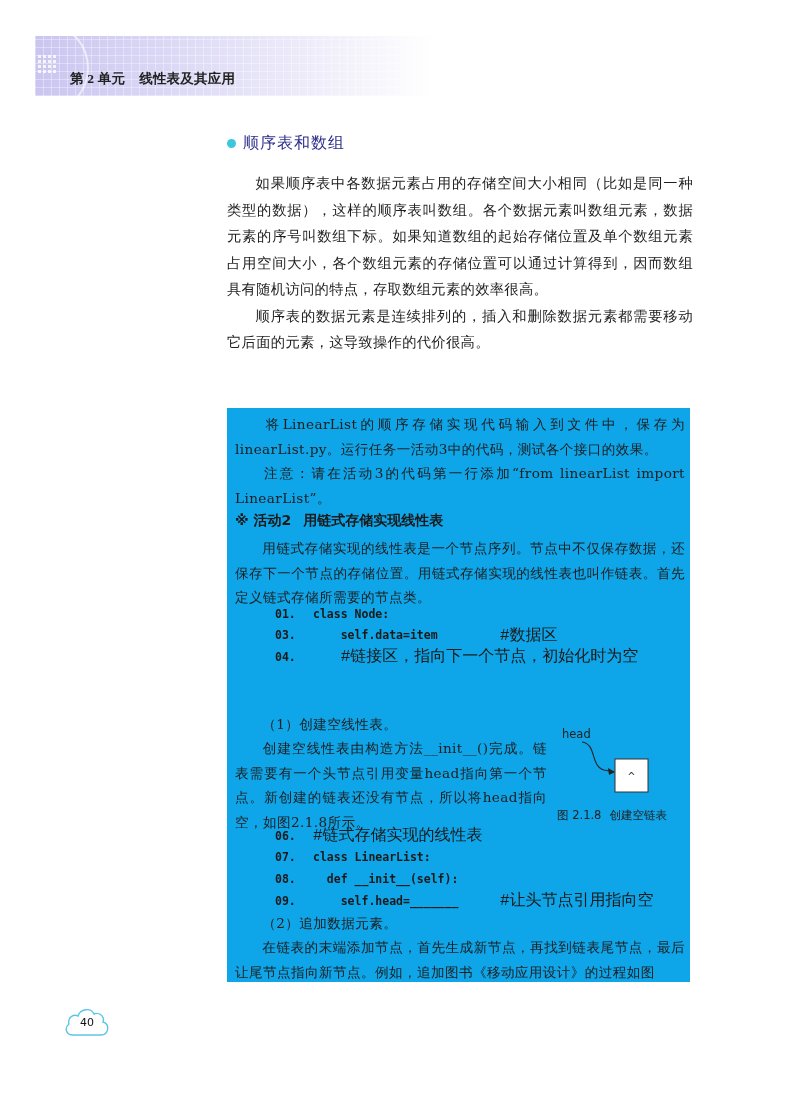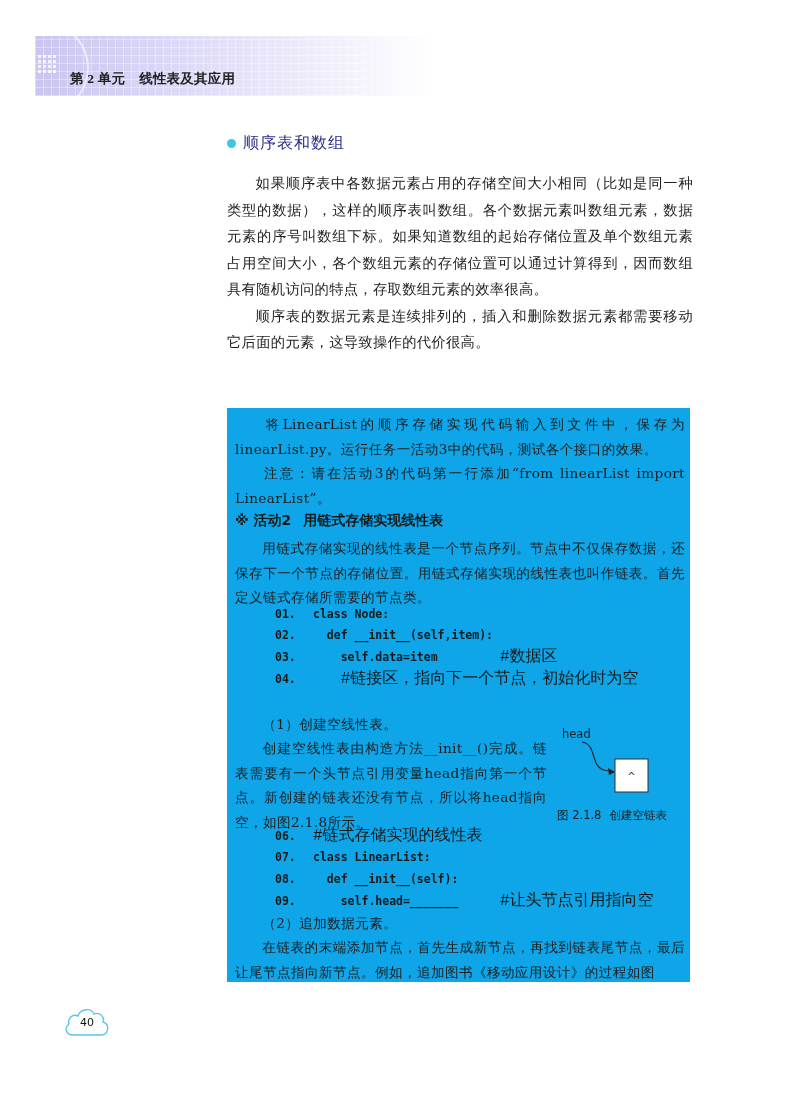--- a/index.html
+++ b/index.html
@@ -131,23 +131,20 @@
     <span>活动2</span><span class="gap"></span><span>用链式存储实现线性表</span>
   </div>
 
   <div class="box-para" style="top: 128px;">
     <span class="indent"></span><span>用链式存储实现的线性表是一个节点序列。节点中不仅保存数据，还保存下一个节点的存储位置。用链式存储实现的线性表也叫作链表。首先定义链式存储所需要的节点类。</span>
   </div>
 
   <div class="code-block" style="top: 195px;">
     <div class="code-line">
       <span class="ln">01.</span><span class="code">class Node:</span><span class="comment"></span>
-    </div>
-    <div class="code-line">
-      <span class="ln">02.</span><span class="code">  def __init__(self,item):</span><span class="comment"></span>
     </div>
     <div class="code-line">
       <span class="ln">03.</span><span class="code">    self.data=item         </span><span class="comment">#数据区</span>
     </div>
     <div class="code-line">
       <span class="ln">04.</span><span class="code">    </span><span class="comment">#链接区，指向下一个节点，初始化时为空</span>
     </div>
   </div>
 
   <div class="box-para" style="top: 304px; width: 310px;">

